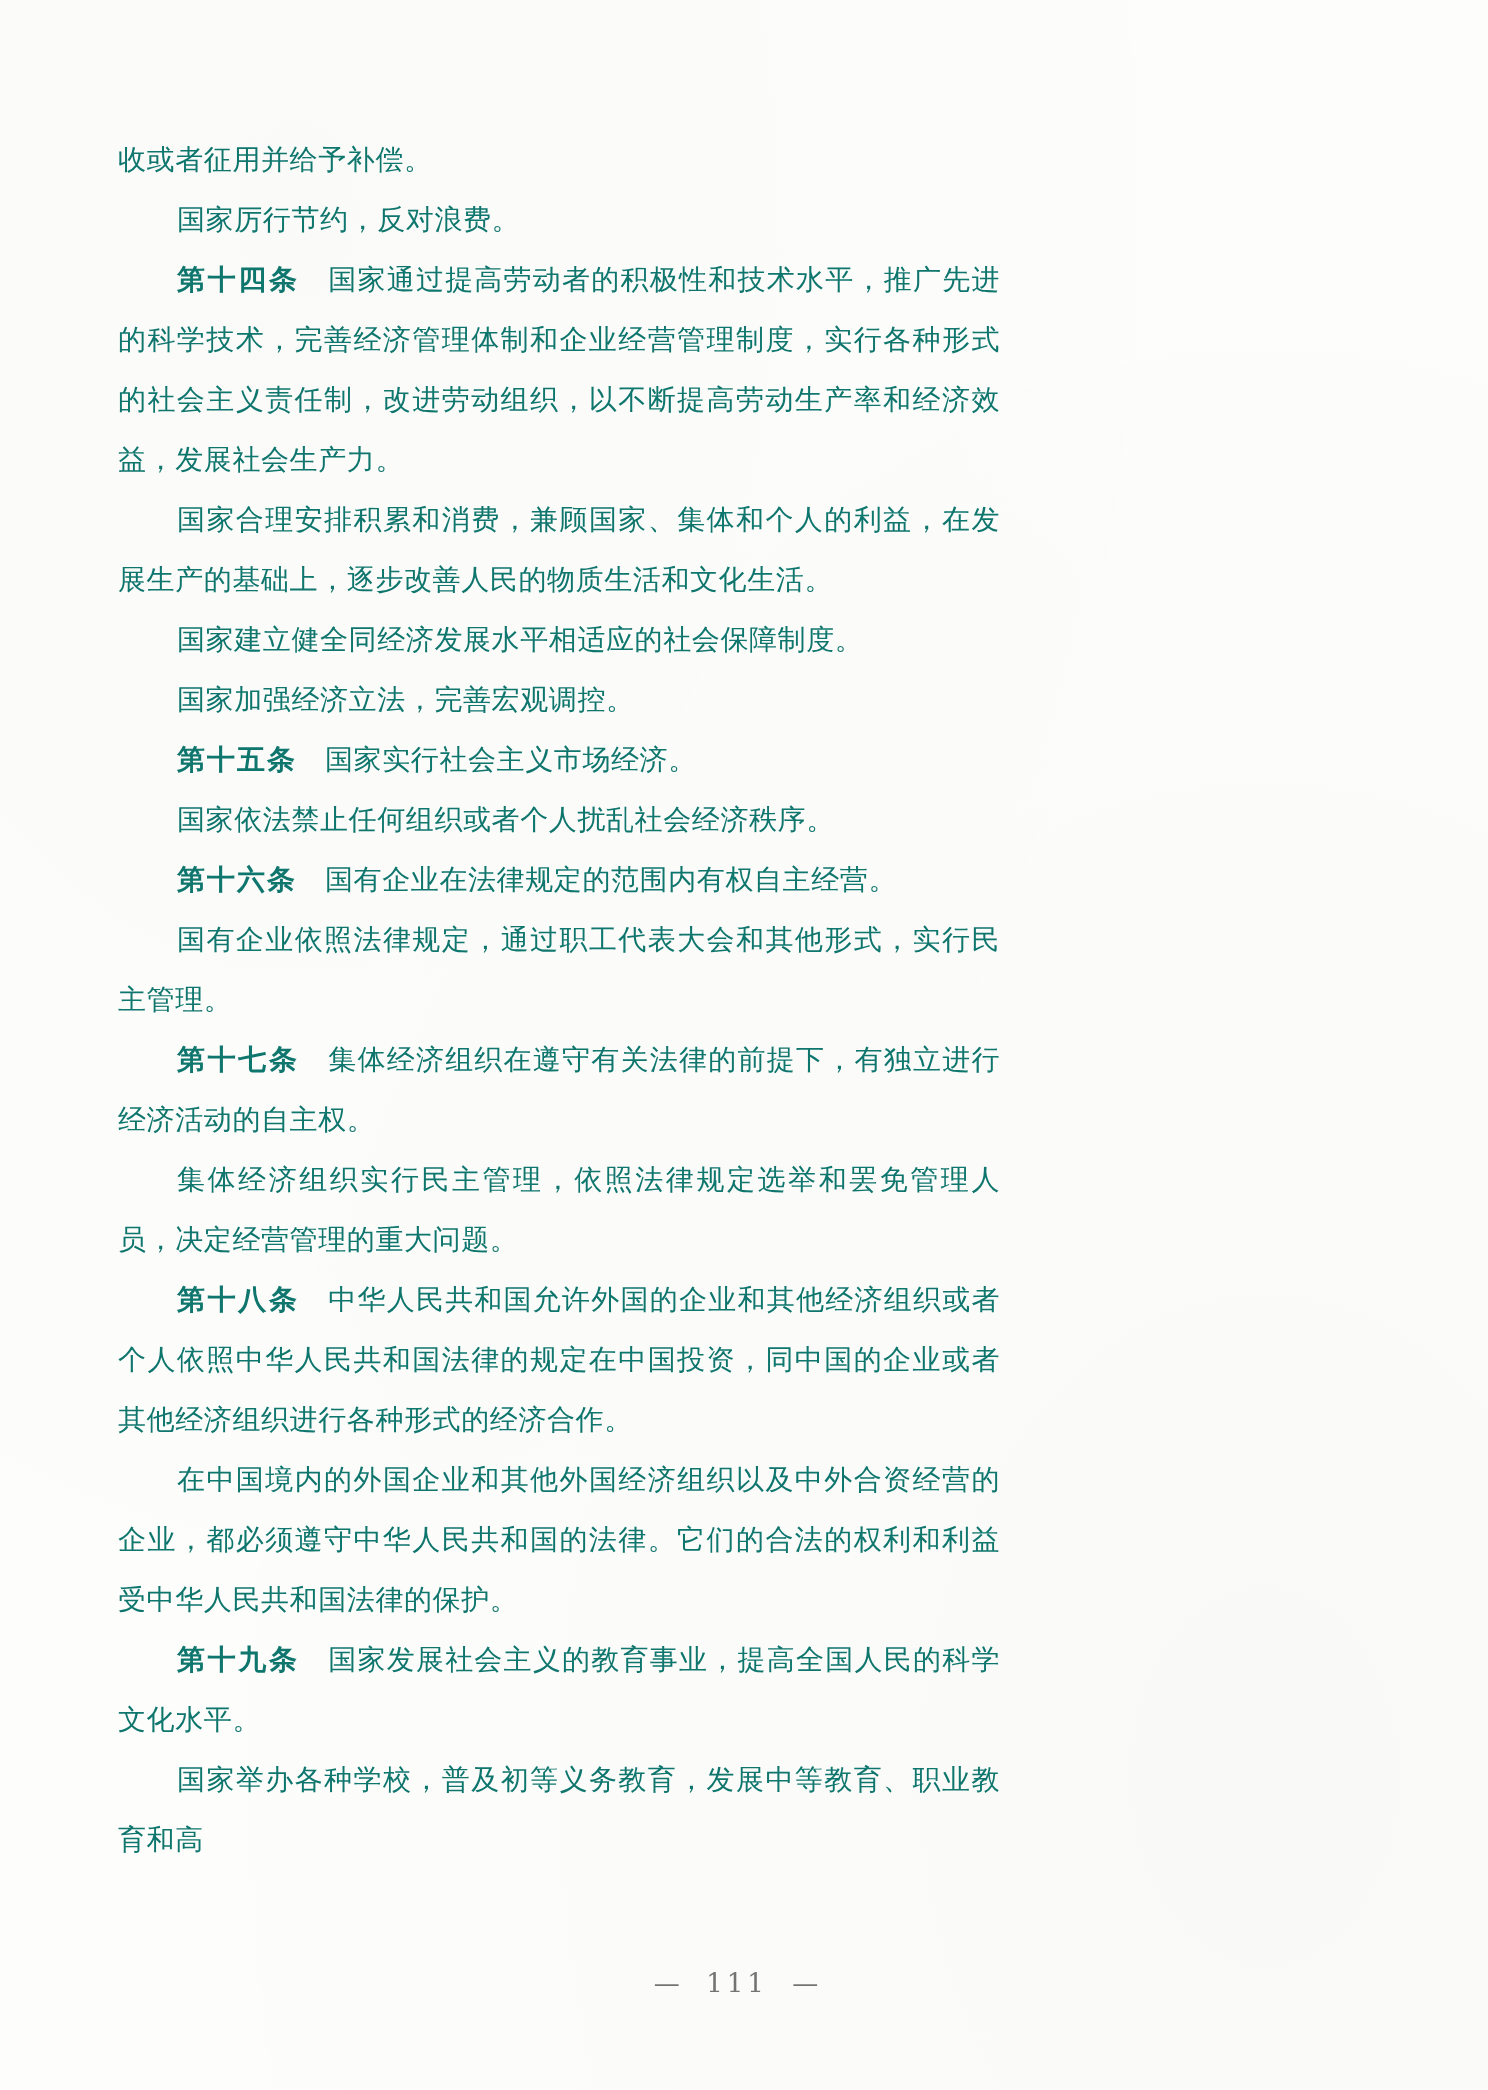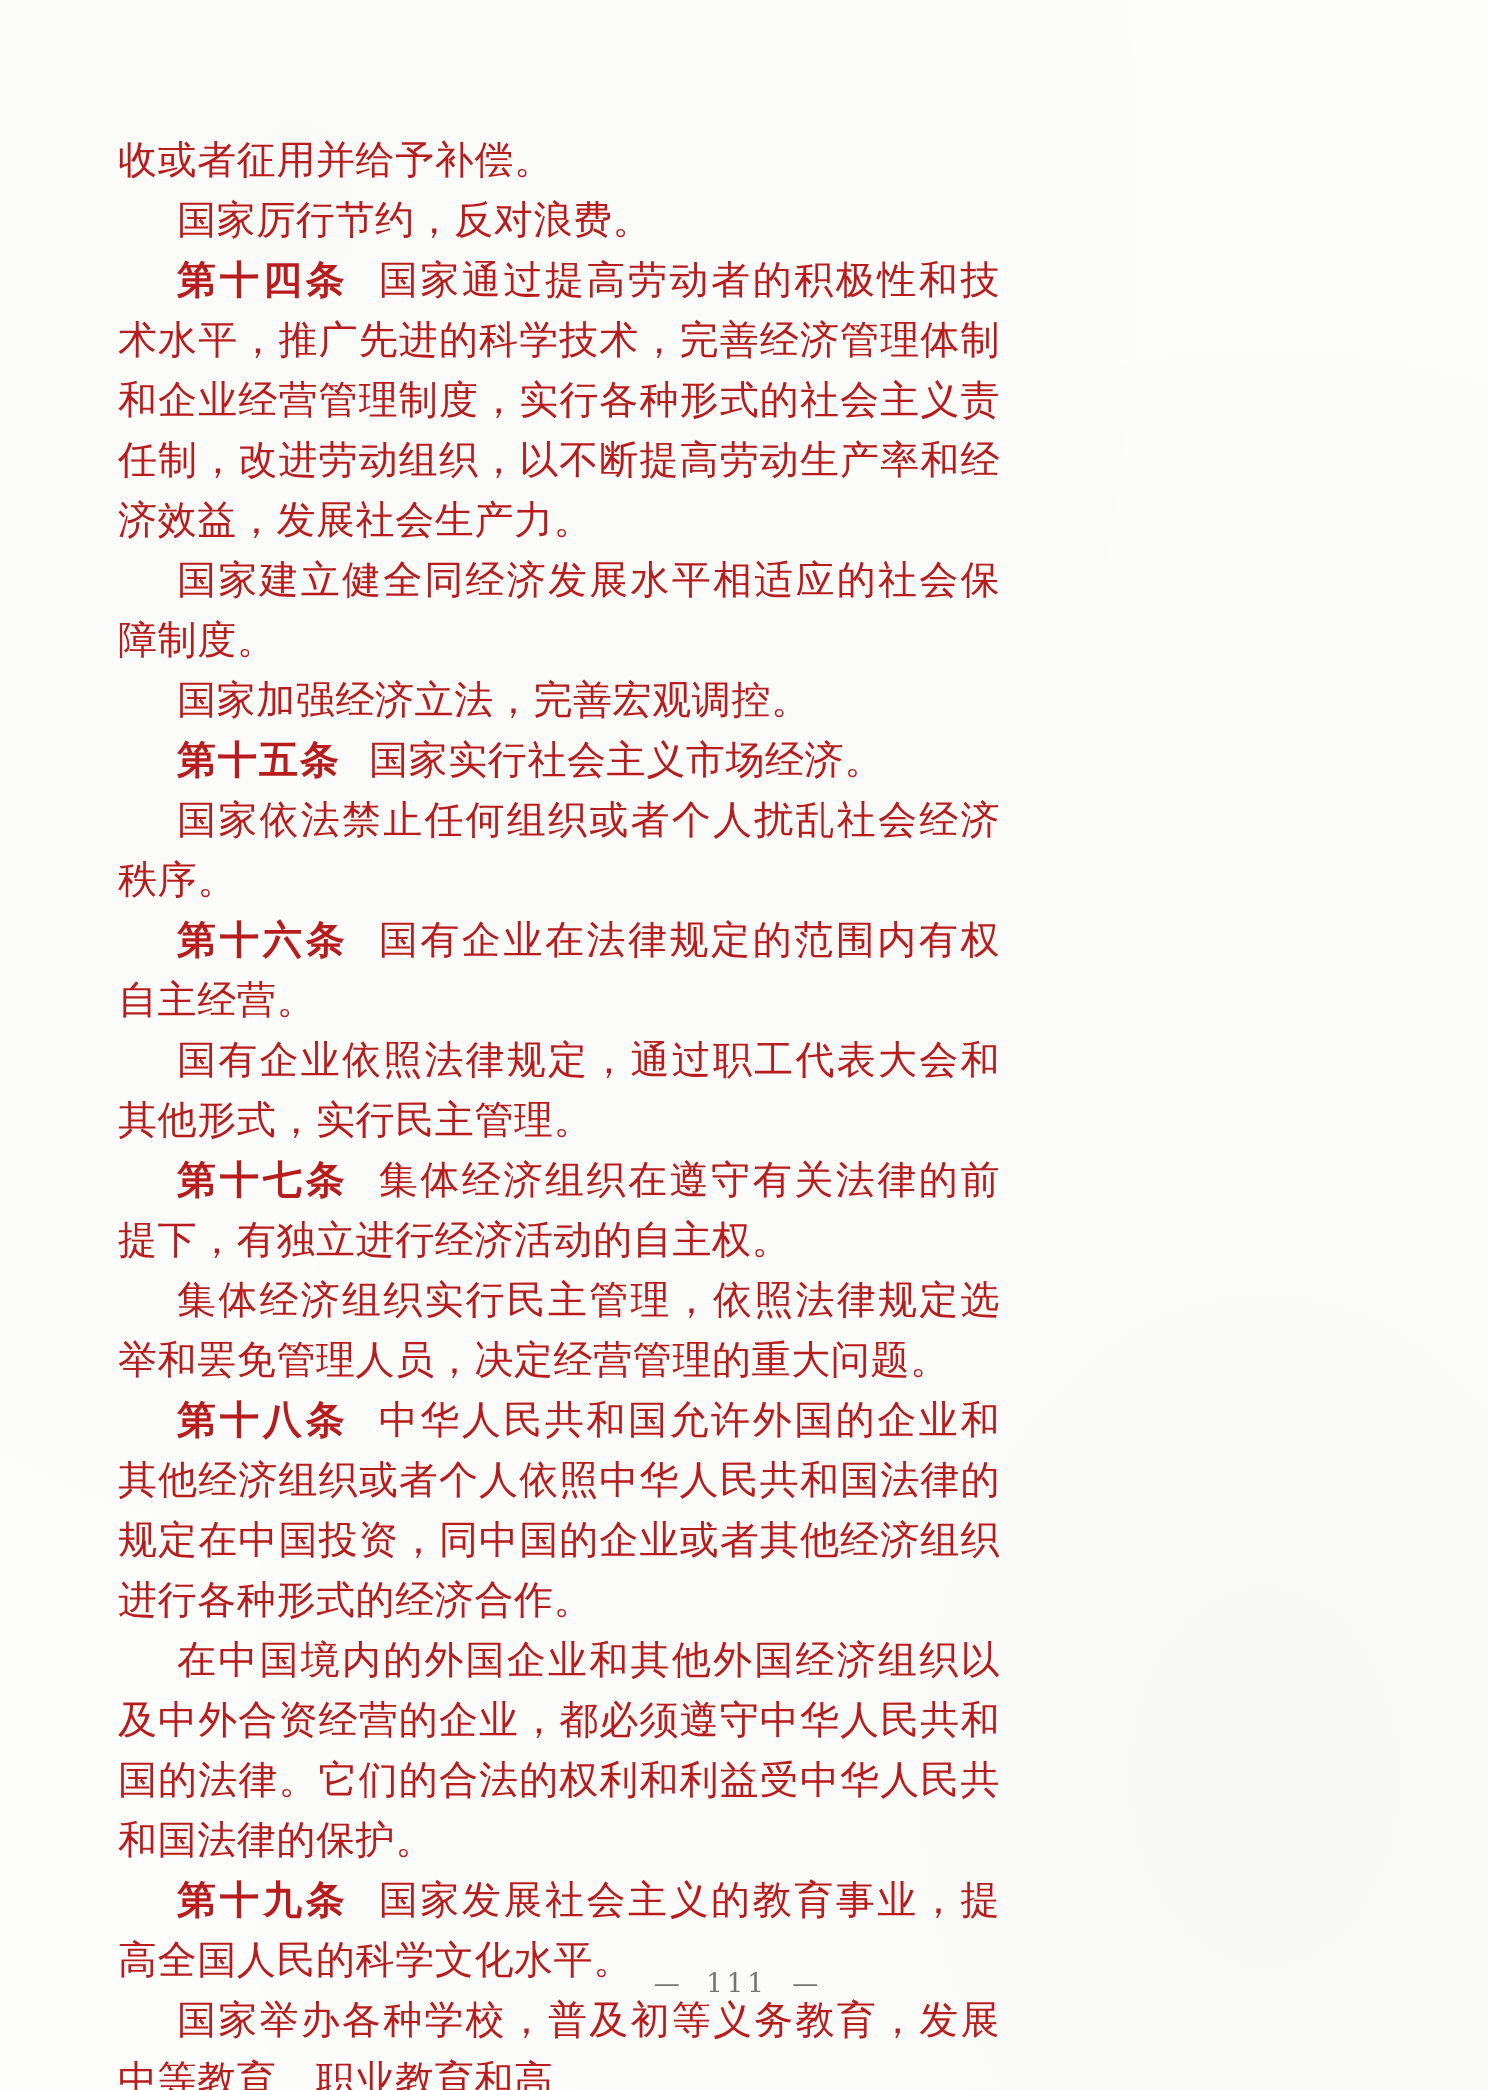--- a/index.html
+++ b/index.html
@@ -26,23 +26,23 @@
     pointer-events: none;
   }
   .content {
     position: absolute;
     left: 118px;
     top: 130px;
     width: 1882px;
     width: 882px;
   }
   .para {
-    font-size: 39px;
+    font-size: 28px;
     line-height: 60px;
-    color: #b91c1c;
+    color: #0f766e;
     text-align: justify;
     text-justify: inter-character;
     letter-spacing: 0.6px;
     margin: 0;
     width: 882px;
   }
   .indent {
     text-indent: 59px;
   }
   .art-label {
@@ -77,20 +77,21 @@
 <div class="page">
 
   <div class="content">
 
     <p class="para"><span>收或者征用并给予补偿。</span></p>
 
     <p class="para indent"><span>国家厉行节约，反对浪费。</span></p>
 
     <p class="para indent"><span class="art-label">第十四条</span><span class="art-gap"></span><span>国家通过提高劳动者的积极性和技术水平，推广先进的科学技术，完善经济管理体制和企业经营管理制度，实行各种形式的社会主义责任制，改进劳动组织，以不断提高劳动生产率和经济效益，发展社会生产力。</span></p>
 
+    <p class="para indent"><span>国家合理安排积累和消费，兼顾国家、集体和个人的利益，在发展生产的基础上，逐步改善人民的物质生活和文化生活。</span></p>
 
     <p class="para indent"><span>国家建立健全同经济发展水平相适应的社会保障制度。</span></p>
 
     <p class="para indent"><span>国家加强经济立法，完善宏观调控。</span></p>
 
     <p class="para indent"><span class="art-label">第十五条</span><span class="art-gap"></span><span>国家实行社会主义市场经济。</span></p>
 
     <p class="para indent"><span>国家依法禁止任何组织或者个人扰乱社会经济秩序。</span></p>
 
     <p class="para indent"><span class="art-label">第十六条</span><span class="art-gap"></span><span>国有企业在法律规定的范围内有权自主经营。</span></p>

